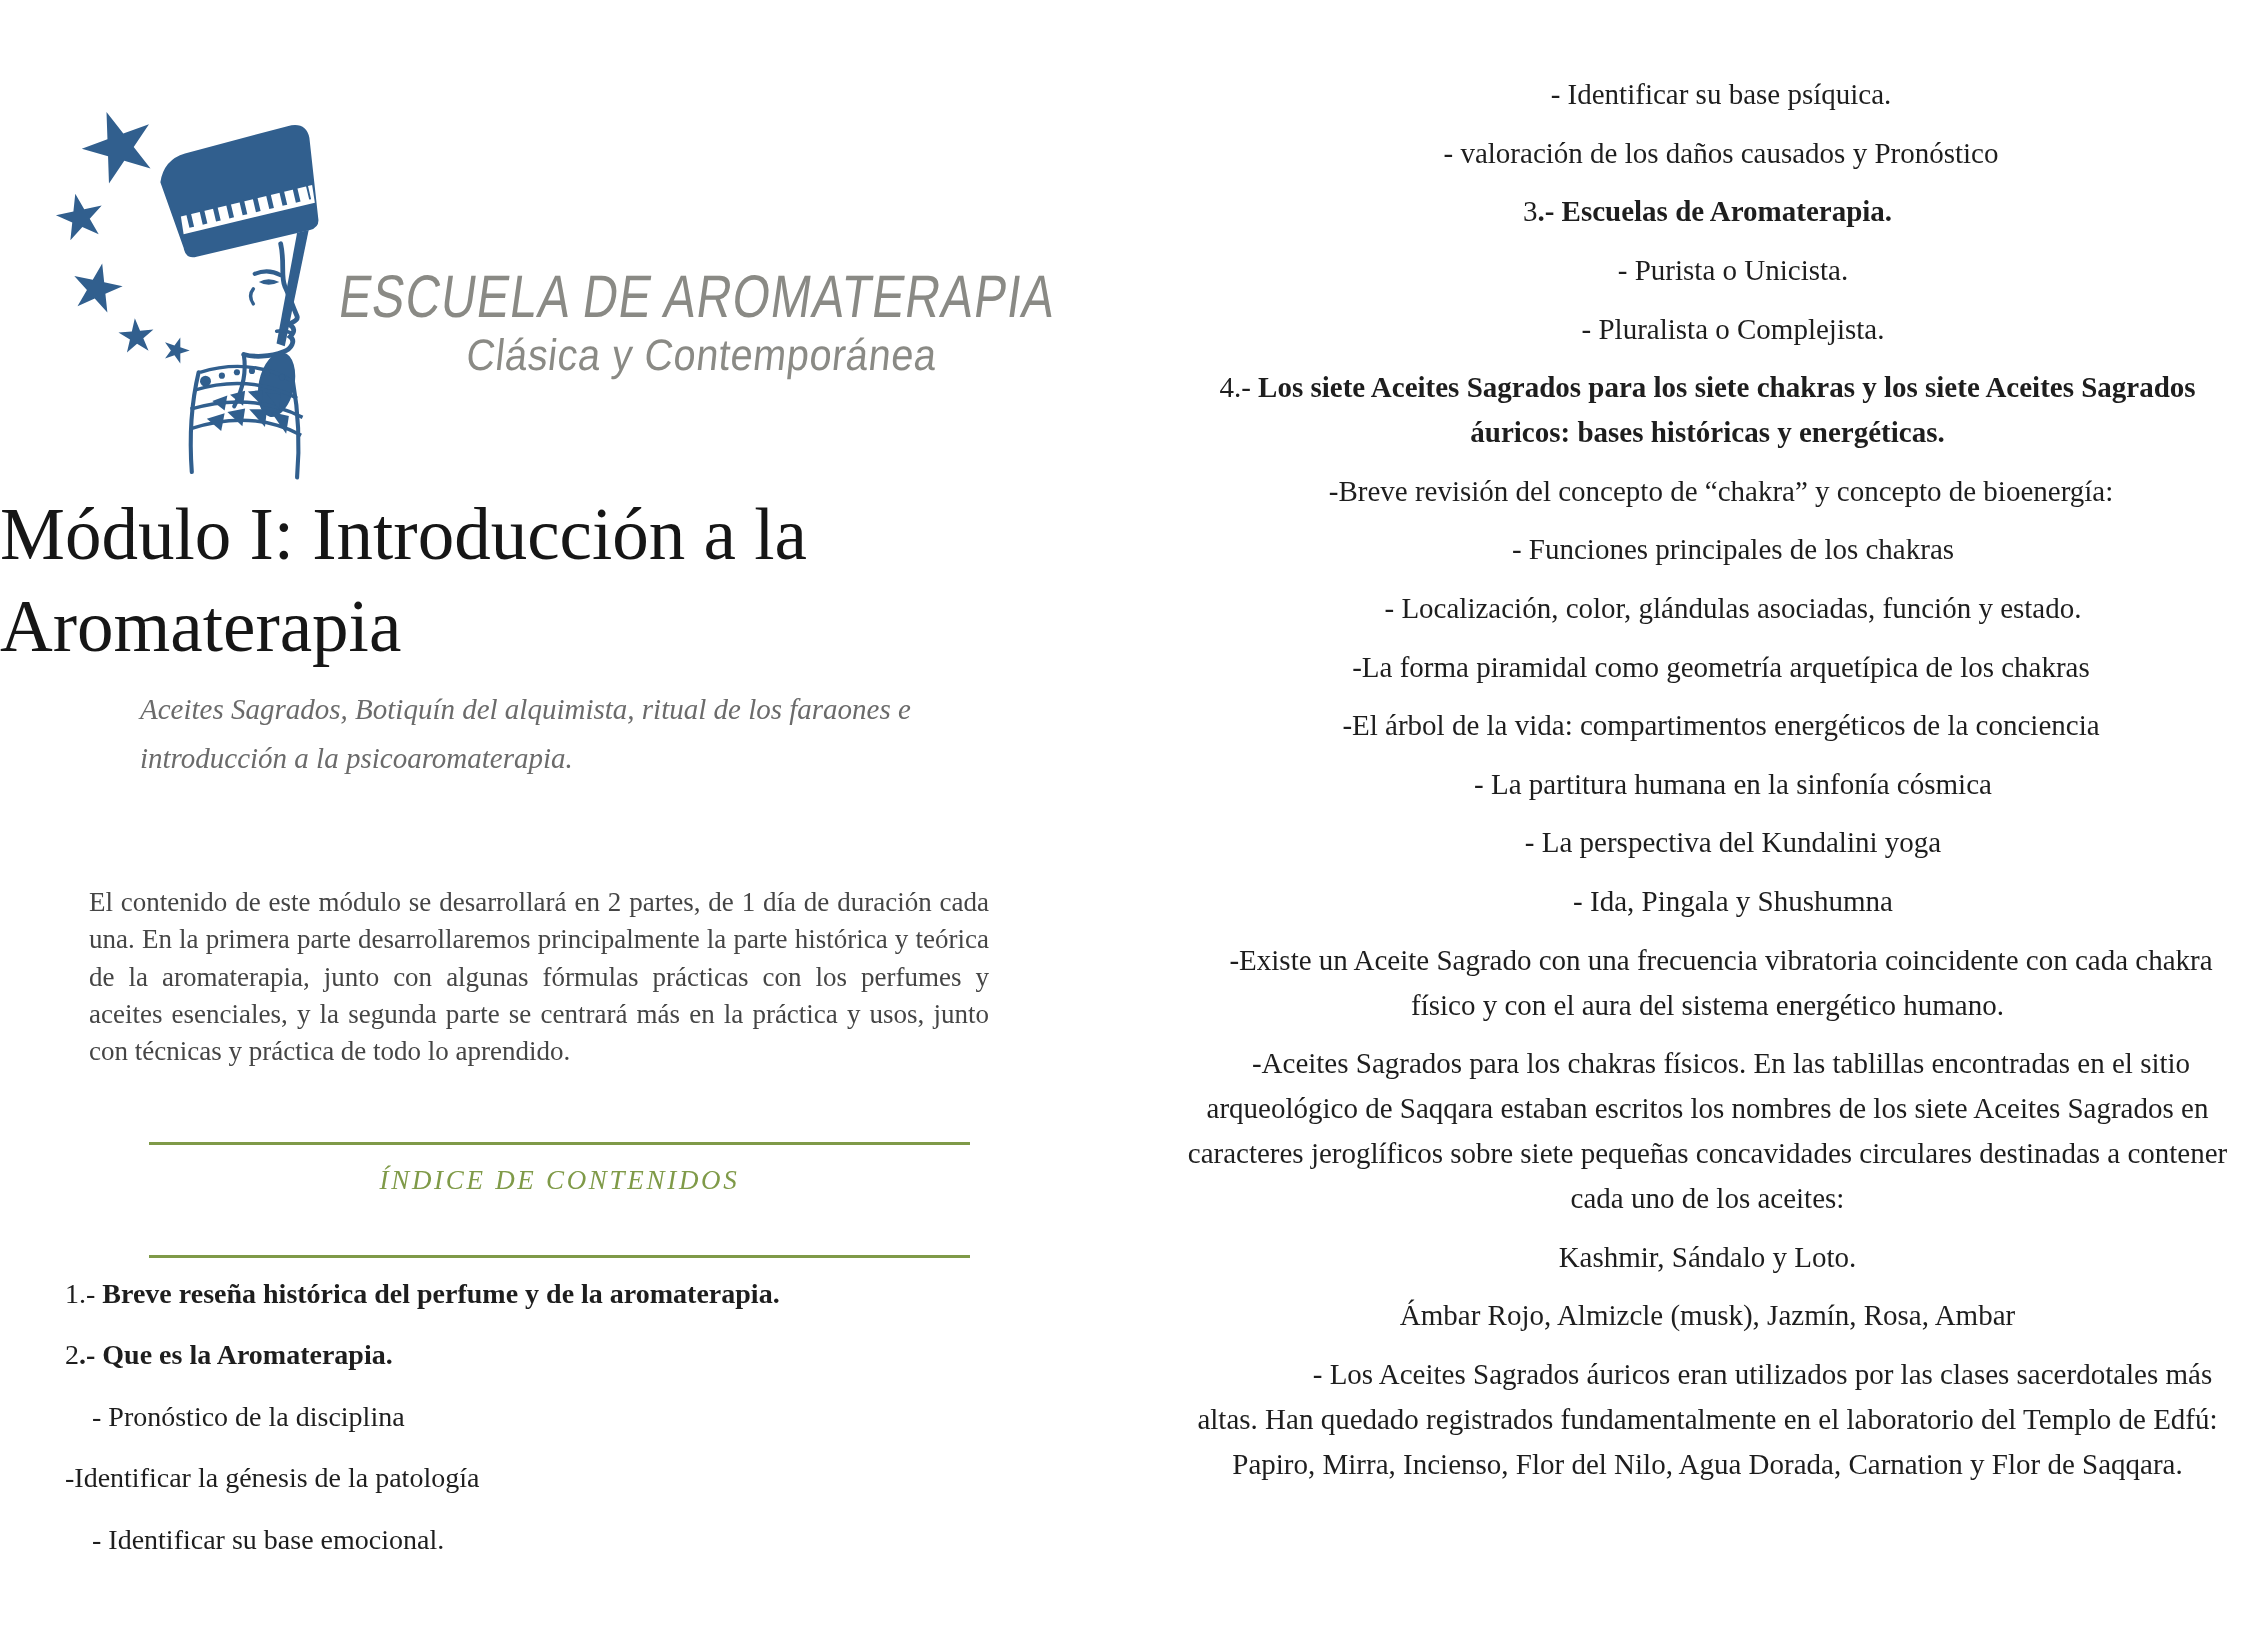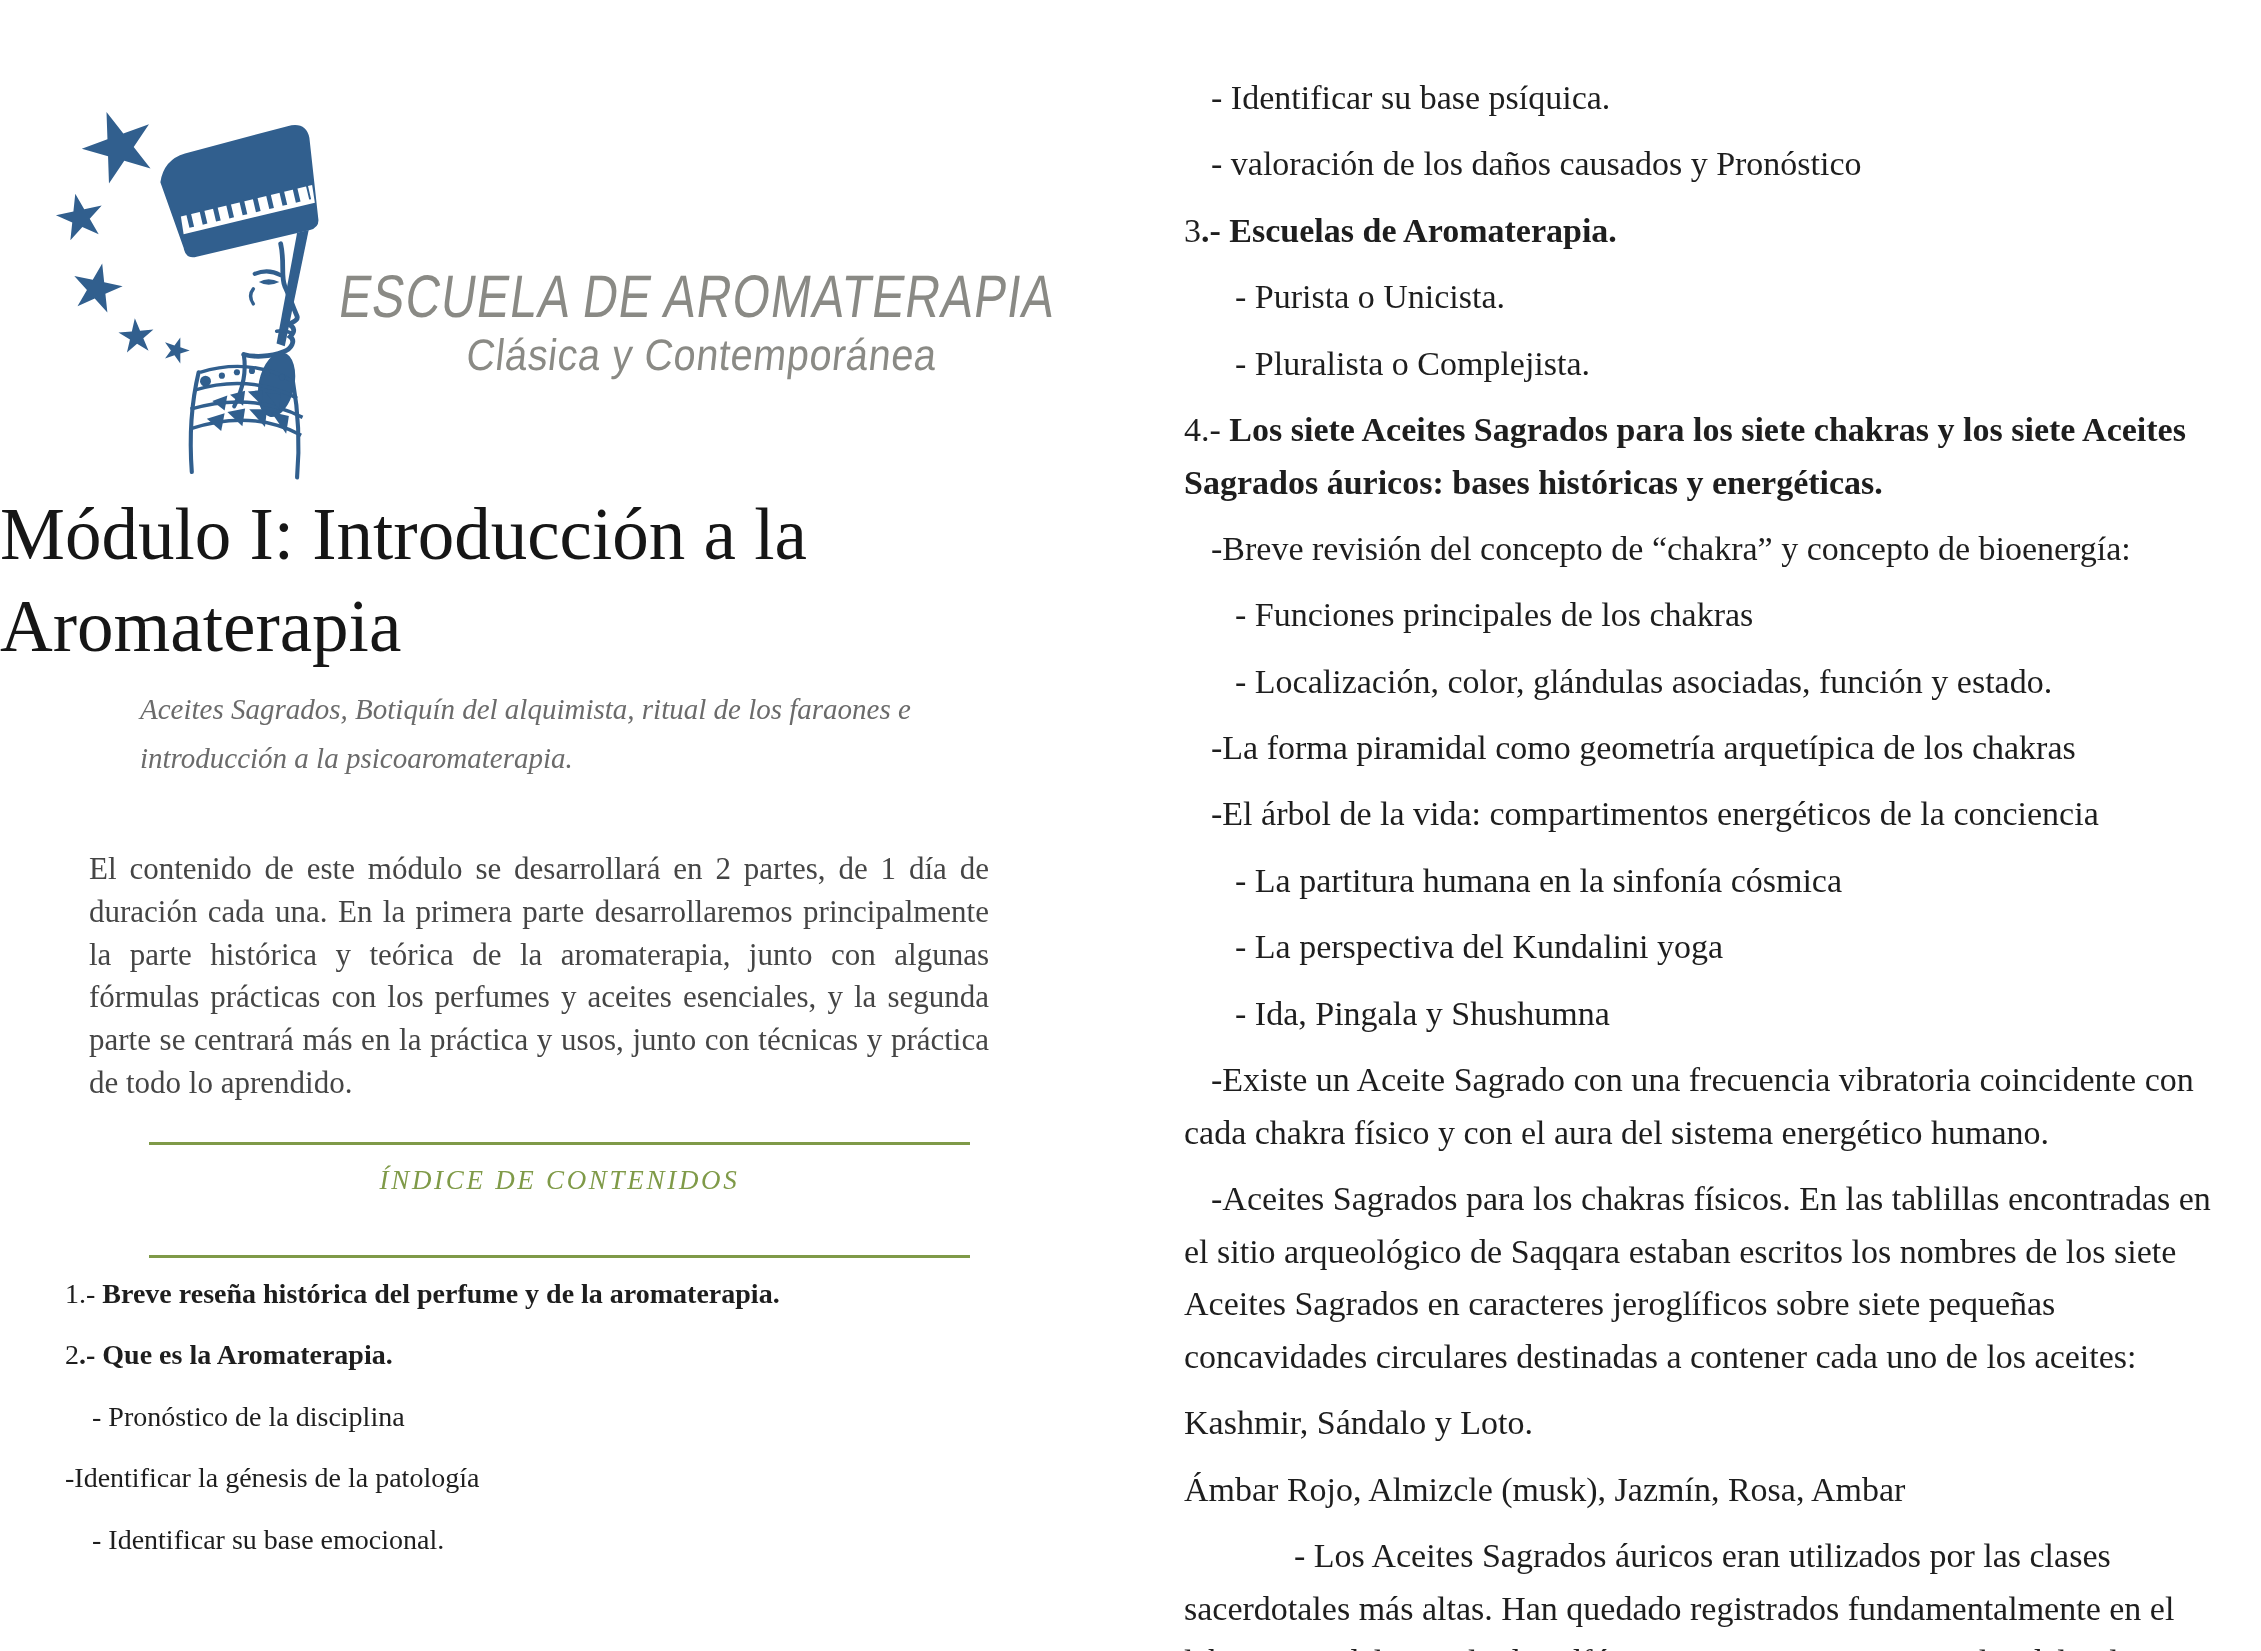--- a/index.html
+++ b/index.html
@@ -39,35 +39,35 @@
   
   #doc-title{
     left:0;top:489px;width:1075px;
     font-size:73px;line-height:1.26;color:#161616;font-weight:400;
   }
   #doc-subtitle{
     left:140px;top:685px;width:794px;text-align:left;
     font-style:italic;font-size:29px;line-height:1.7;color:var(--subgray);
   }
   #intro{
-    left:89px;top:848px;width:900px;
-    font-size:31px;line-height:1.38;text-align:justify;color:var(--softink);
+    left:89px;top:884px;width:900px;
+    font-size:27px;line-height:1.38;text-align:justify;color:var(--softink);
   }
   .rule{left:149px;width:821px;height:3.4px;background:var(--olive);}
   #rule-top{top:1142px;}
   #rule-bottom{top:1255px;}
   #index-heading{
     left:149px;top:1165px;width:821px;text-align:center;
     font-style:italic;font-size:27px;letter-spacing:2.7px;color:var(--olive);
   }
   #left-list{left:33px;top:1272px;width:1013px;margin-left:32px;}
   #left-list p{font-size:28px;line-height:1.55;margin:0 0 18px 0;color:var(--ink);}
   
   #right-list{left:1184px;top:72px;width:1047px;}
-  #right-list p{font-size:34px;line-height:1.55;margin:0 0 13.7px 0;color:var(--ink);}
+  #right-list p{font-size:29px;line-height:1.55;margin:0 0 13.7px 0;color:var(--ink);text-align:center;}
   .li .b{font-weight:700;}
   .ti0{text-indent:0;}
   .ti1{text-indent:27px;}
   .ti2{text-indent:51px;}
   .ti3{text-indent:110px;}
 </style>
 </head>
 <body>
 
 <svg id="logo-svg" class="abs" viewBox="0 0 395 640" aria-hidden="true">

